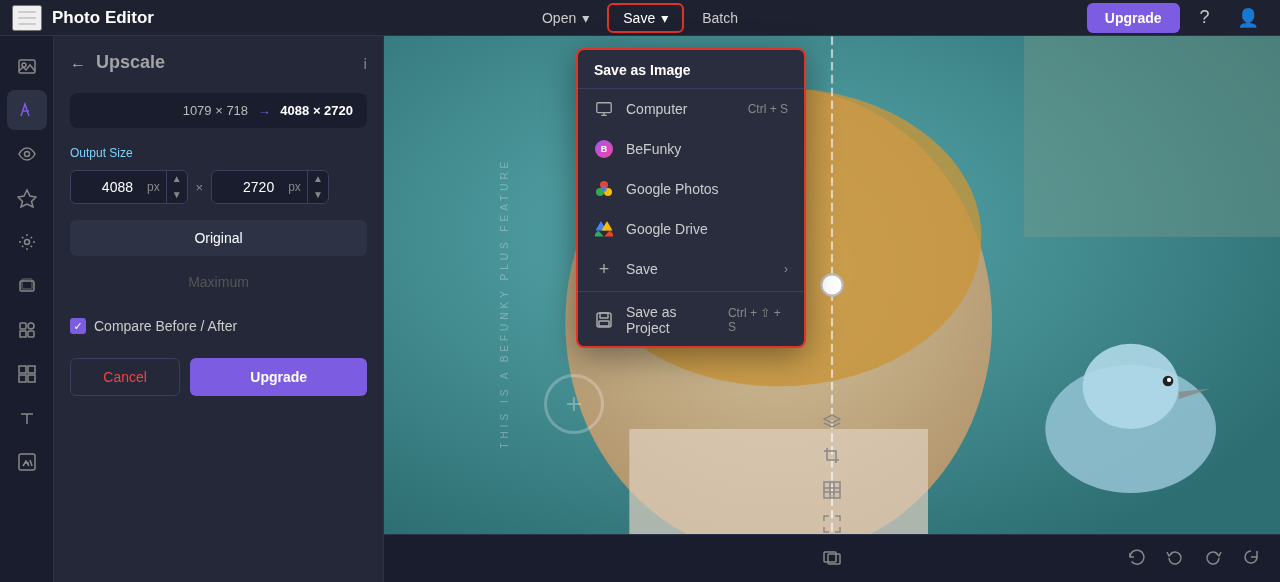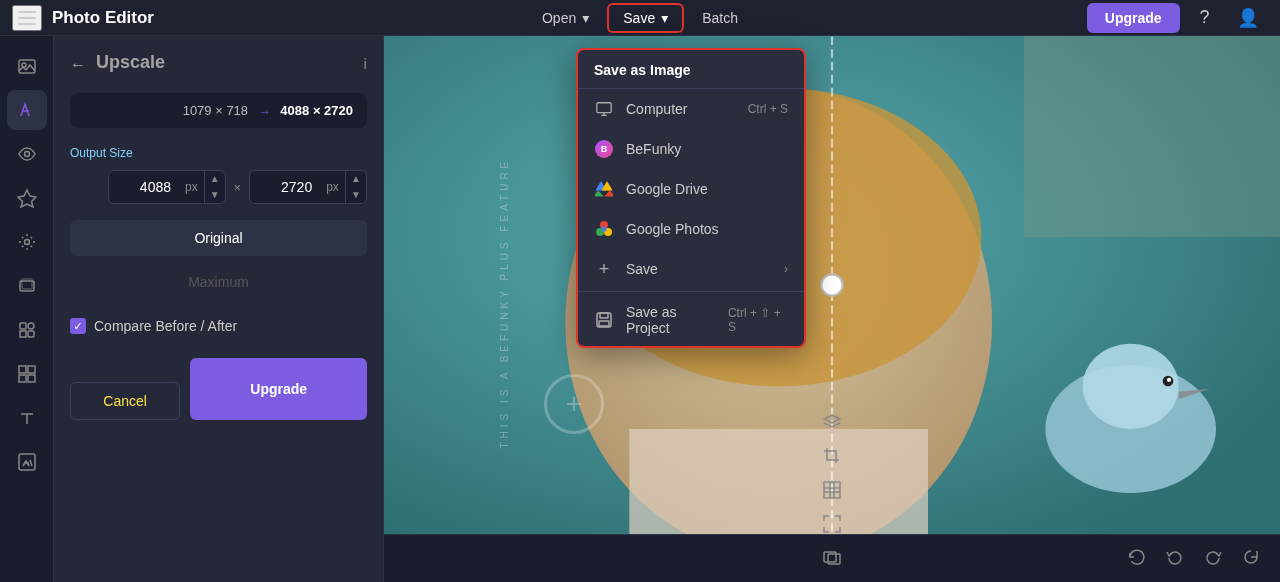--- a/index.html
+++ b/index.html
@@ -199,21 +199,20 @@
     .output-label {
       font-size: 12px;
       color: #7dd3fc;
       margin-bottom: 10px;
     }
     .size-inputs {
       display: flex;
       align-items: center;
       gap: 8px;
       margin-bottom: 16px;
-      margin-left: 38px;
     }
     .size-input-wrap {
       display: flex;
       align-items: center;
       background: #1a1d2e;
       border: 1px solid #3a3f5c;
       border-radius: 6px;
       overflow: hidden;
     }
     .size-input {
@@ -287,27 +286,26 @@
       font-size: 14px;
       color: #ccc;
     }
     .panel-actions {
       display: flex;
       gap: 10px;
     }
     .btn-cancel {
       background: transparent;
       border: 1px solid #3a3f5c;
-      color: #fde047;
+      color: #ef4444;
       font-size: 14px;
       padding: 10px 20px;
       border-radius: 6px;
       cursor: pointer;
       flex: 1;
-      margin-top: 24px;
     }
     .btn-upgrade-panel {
       background: #7c5ce1;
       border: none;
       color: #fff;
       font-size: 14px;
       font-weight: 600;
       padding: 10px 20px;
       border-radius: 6px;
       cursor: pointer;
@@ -520,43 +518,43 @@
           <div class="dropdown-item-icon">
             <div class="befunky-logo">B</div>
           </div>
           <span>BeFunky</span>
         </div>
       </div>
 
       <div class="dropdown-item">
         <div class="dropdown-item-left">
           <div class="dropdown-item-icon">
+            <svg class="gphotos-icon" viewBox="0 0 18 18">
+              <circle cx="9" cy="5" r="4" fill="#EA4335"></circle>
+              <circle cx="13" cy="12" r="4" fill="#FBBC05"></circle>
+              <circle cx="5" cy="12" r="4" fill="#34A853"></circle>
+              <circle cx="9" cy="9" r="3" fill="#4285F4" opacity="0.7"></circle>
+            </svg>
+          </div>
+          <span>Google Photos</span>
+        </div>
+      </div>
+
+      <div class="dropdown-item">
+        <div class="dropdown-item-left">
+          <div class="dropdown-item-icon">
             <svg class="gdrive-icon" viewBox="0 0 18 18">
               <path d="M6 1l5.5 9.5H.5z" fill="#4285F4"></path>
               <path d="M12 1l5.5 9.5H6.5z" fill="#FBBC05"></path>
               <path d="M3.25 10.5l5.5 6h-11z" fill="#34A853"></path>
               <path d="M14.75 10.5l-5.5 6h11z" fill="#EA4335"></path>
               <path d="M6.5 10.5h11l-5.5-1z" fill="#FBBC05" opacity="0.6"></path>
             </svg>
           </div>
           <span>Google Drive</span>
-        </div>
-      </div>
-
-      <div class="dropdown-item">
-        <div class="dropdown-item-left">
-          <div class="dropdown-item-icon">
-            <svg class="gphotos-icon" viewBox="0 0 18 18">
-              <circle cx="9" cy="5" r="4" fill="#EA4335"></circle>
-              <circle cx="13" cy="12" r="4" fill="#FBBC05"></circle>
-              <circle cx="5" cy="12" r="4" fill="#34A853"></circle>
-              <circle cx="9" cy="9" r="3" fill="#4285F4" opacity="0.7"></circle>
-            </svg>
-          </div>
-          <span>Google Photos</span>
         </div>
       </div>
 
       <div class="dropdown-item">
         <div class="dropdown-item-left">
           <div class="dropdown-item-icon">
             <span style="font-size:18px;color:#aaa;">+</span>
           </div>
           <span>Save</span>
         </div>

